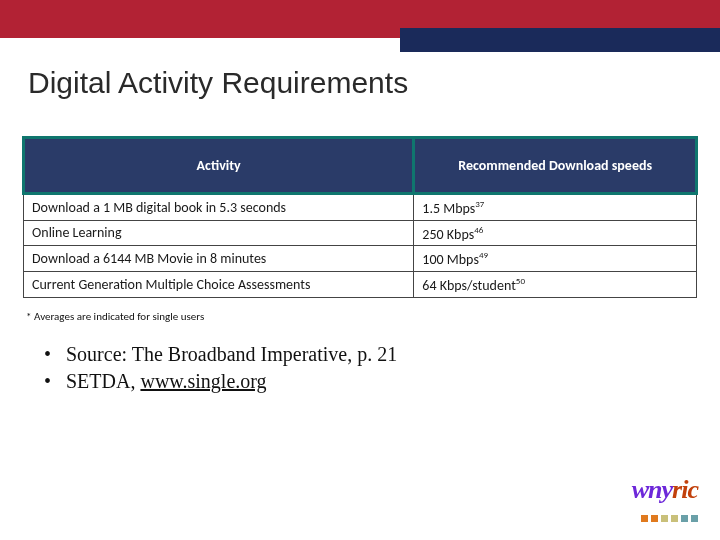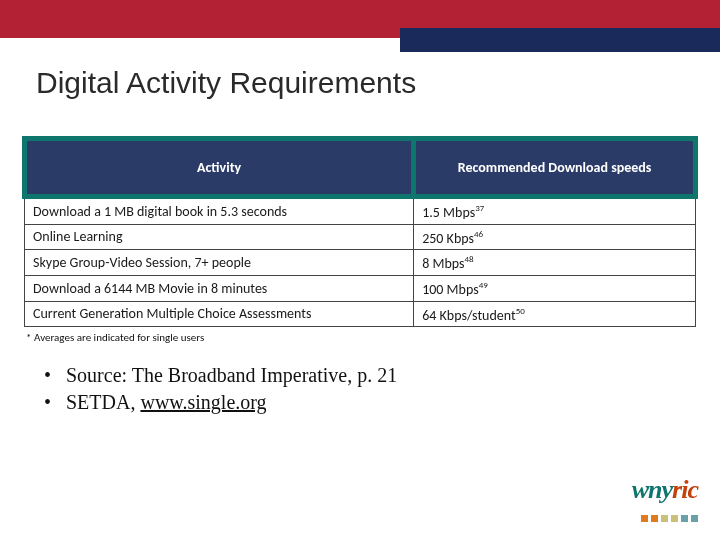--- a/index.html
+++ b/index.html
@@ -22,50 +22,50 @@
     right: 0;
     top: 28px;
     width: 320px;
     height: 24px;
     background: #1a2a5a;
   }
   .title {
     font-family: "Trebuchet MS", "Lucida Sans", sans-serif;
     font-size: 30px;
     color: #2a2a2a;
-    margin: 28px 0 0 36px;
+    margin: 28px 0 0 28px;
     font-weight: 400;
   }
   .table-wrap {
     margin: 36px 22px 0 22px;
   }
   table {
     width: 100%;
     border-collapse: collapse;
     font-size: 14px;
   }
   thead th {
     background: #2a3b68;
     color: #fff;
     font-weight: 700;
     text-align: center;
     padding: 18px 8px;
-    border: 5px solid #0f766e;
+    border: 3px solid #0f766e;
   }
   tbody td {
     border: 1px solid #444;
     padding: 3px 8px;
     color: #1a1a1a;
     background: #fff;
   }
   tbody td:first-child { width: 58%; }
   .sup { font-size: 9px; vertical-align: super; }
   .footnote {
     font-size: 11px;
-    margin: 4px 0 0 4px;
+    margin: 12px 0 0 4px;
     color: #111;
   }
   .bullets {
     margin: 18px 0 0 44px;
     font-family: Georgia, "Times New Roman", serif;
     font-size: 20px;
     color: #111;
   }
   .bullets li {
     list-style: none;
@@ -86,21 +86,21 @@
     bottom: 14px;
     text-align: right;
   }
   .logo-text {
     font-style: italic;
     font-family: Georgia, serif;
     font-size: 26px;
     font-weight: 700;
     letter-spacing: -1px;
   }
-  .logo-text .g { color: #0f766e; }
+  .logo-text .g { color: #6d28d9; }
   .logo-text .o { color: #c2410c; }
   .logo-dots { margin-top: 2px; }
   .logo-dots span {
     display: inline-block;
     width: 7px; height: 7px;
     margin-left: 3px;
   }
 </style>
 </head>
 <body>
@@ -122,24 +122,20 @@
     <tbody id="tbody">
         <tr>
           <td>Download a 1 MB digital book in 5.3 seconds</td>
           <td>1.5 Mbps<span class="sup">37</span></td>
         </tr>
         <tr>
           <td>Online Learning</td>
           <td>250 Kbps<span class="sup">46</span></td>
         </tr>
         <tr>
-          <td>Skype Group-Video Session, 7+ people</td>
-          <td>8 Mbps<span class="sup">48</span></td>
-        </tr>
-        <tr>
           <td>Download a 6144 MB Movie in 8 minutes</td>
           <td>100 Mbps<span class="sup">49</span></td>
         </tr>
         <tr>
           <td>Current Generation Multiple Choice Assessments</td>
           <td>64 Kbps/student<span class="sup">50</span></td>
         </tr>
       </tbody>
   </table>
   <div class="footnote">* Averages are indicated for single users</div>

